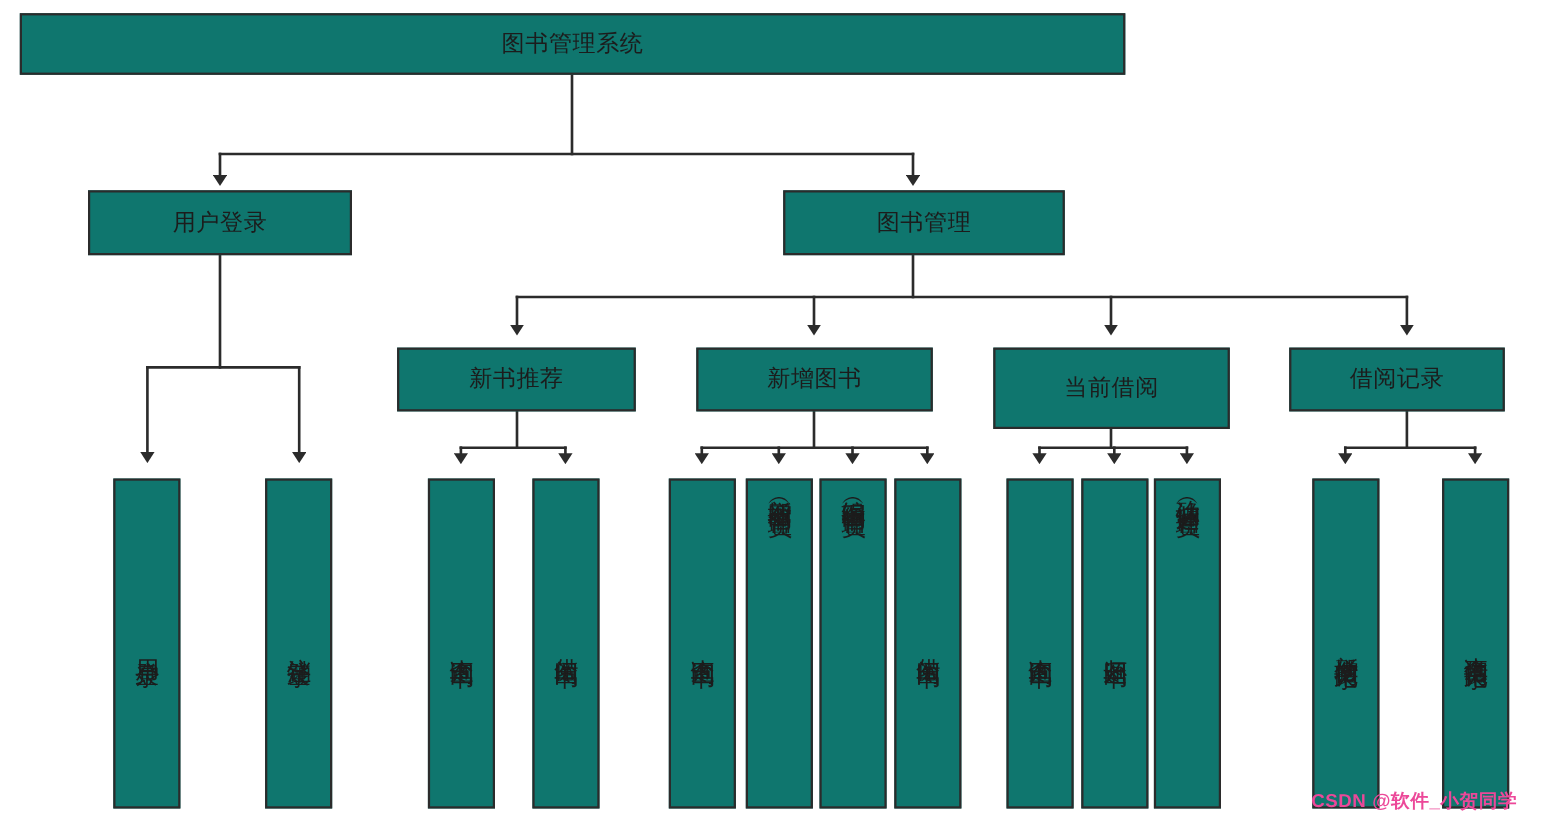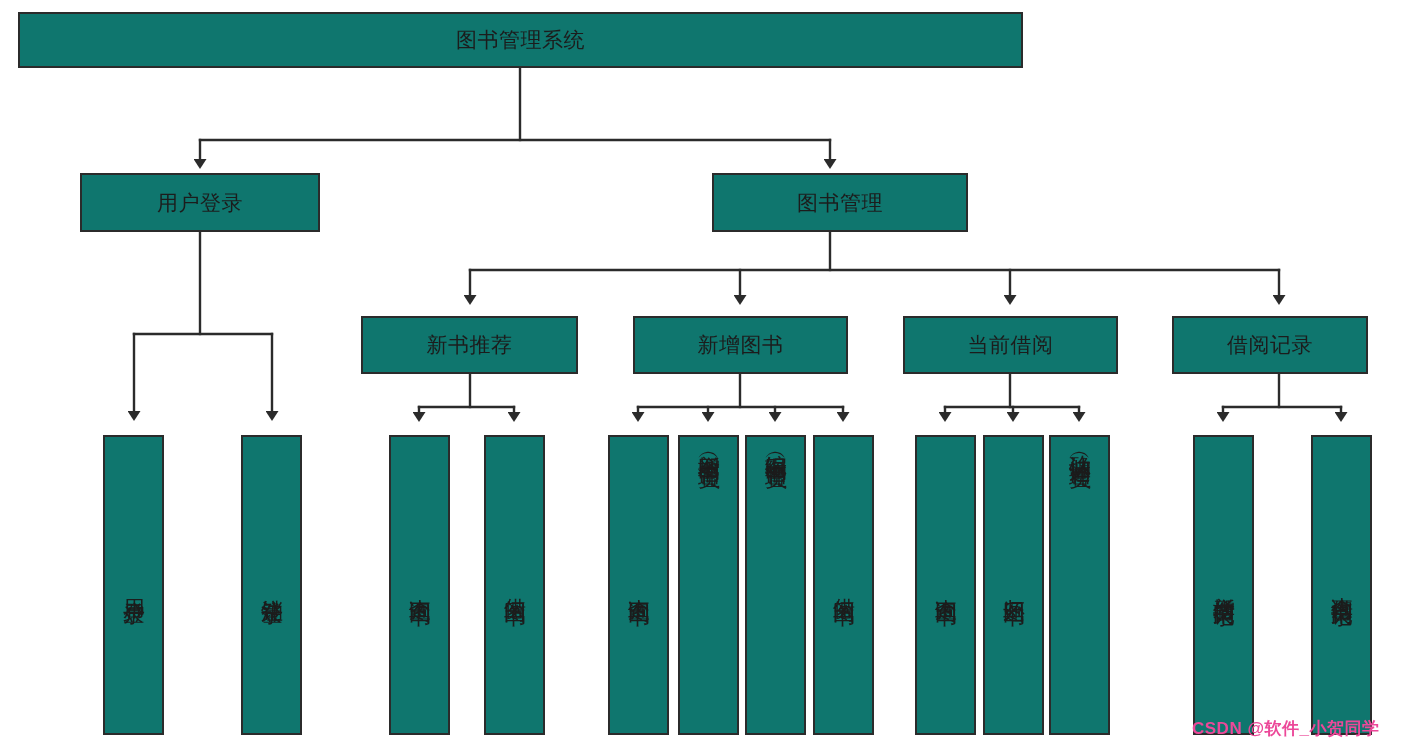--- a/index.html
+++ b/index.html
@@ -133,21 +133,21 @@
   <div class="node node-h" style="left:712px; top:173px; width:256px; height:59px;">
     <span class="node-label">图书管理</span>
   </div>
 
   <div class="node node-h" style="left:361px; top:316px; width:217px; height:58px;">
     <span class="node-label">新书推荐</span>
   </div>
   <div class="node node-h" style="left:633px; top:316px; width:215px; height:58px;">
     <span class="node-label">新增图书</span>
   </div>
-  <div class="node node-h" style="left:903px; top:316px; width:215px; height:58px;">
+  <div class="node node-h" style="left:903px; top:316px; width:215px; height:74px;">
     <span class="node-label">当前借阅</span>
   </div>
   <div class="node node-h" style="left:1172px; top:316px; width:196px; height:58px;">
     <span class="node-label">借阅记录</span>
   </div>
 
   <div class="node node-v align-mid" style="left:103px; top:435px; width:61px; height:300px;">
     <span class="node-label">用户登录</span>
   </div>
   <div class="node node-v align-mid" style="left:241px; top:435px; width:61px; height:300px;">

